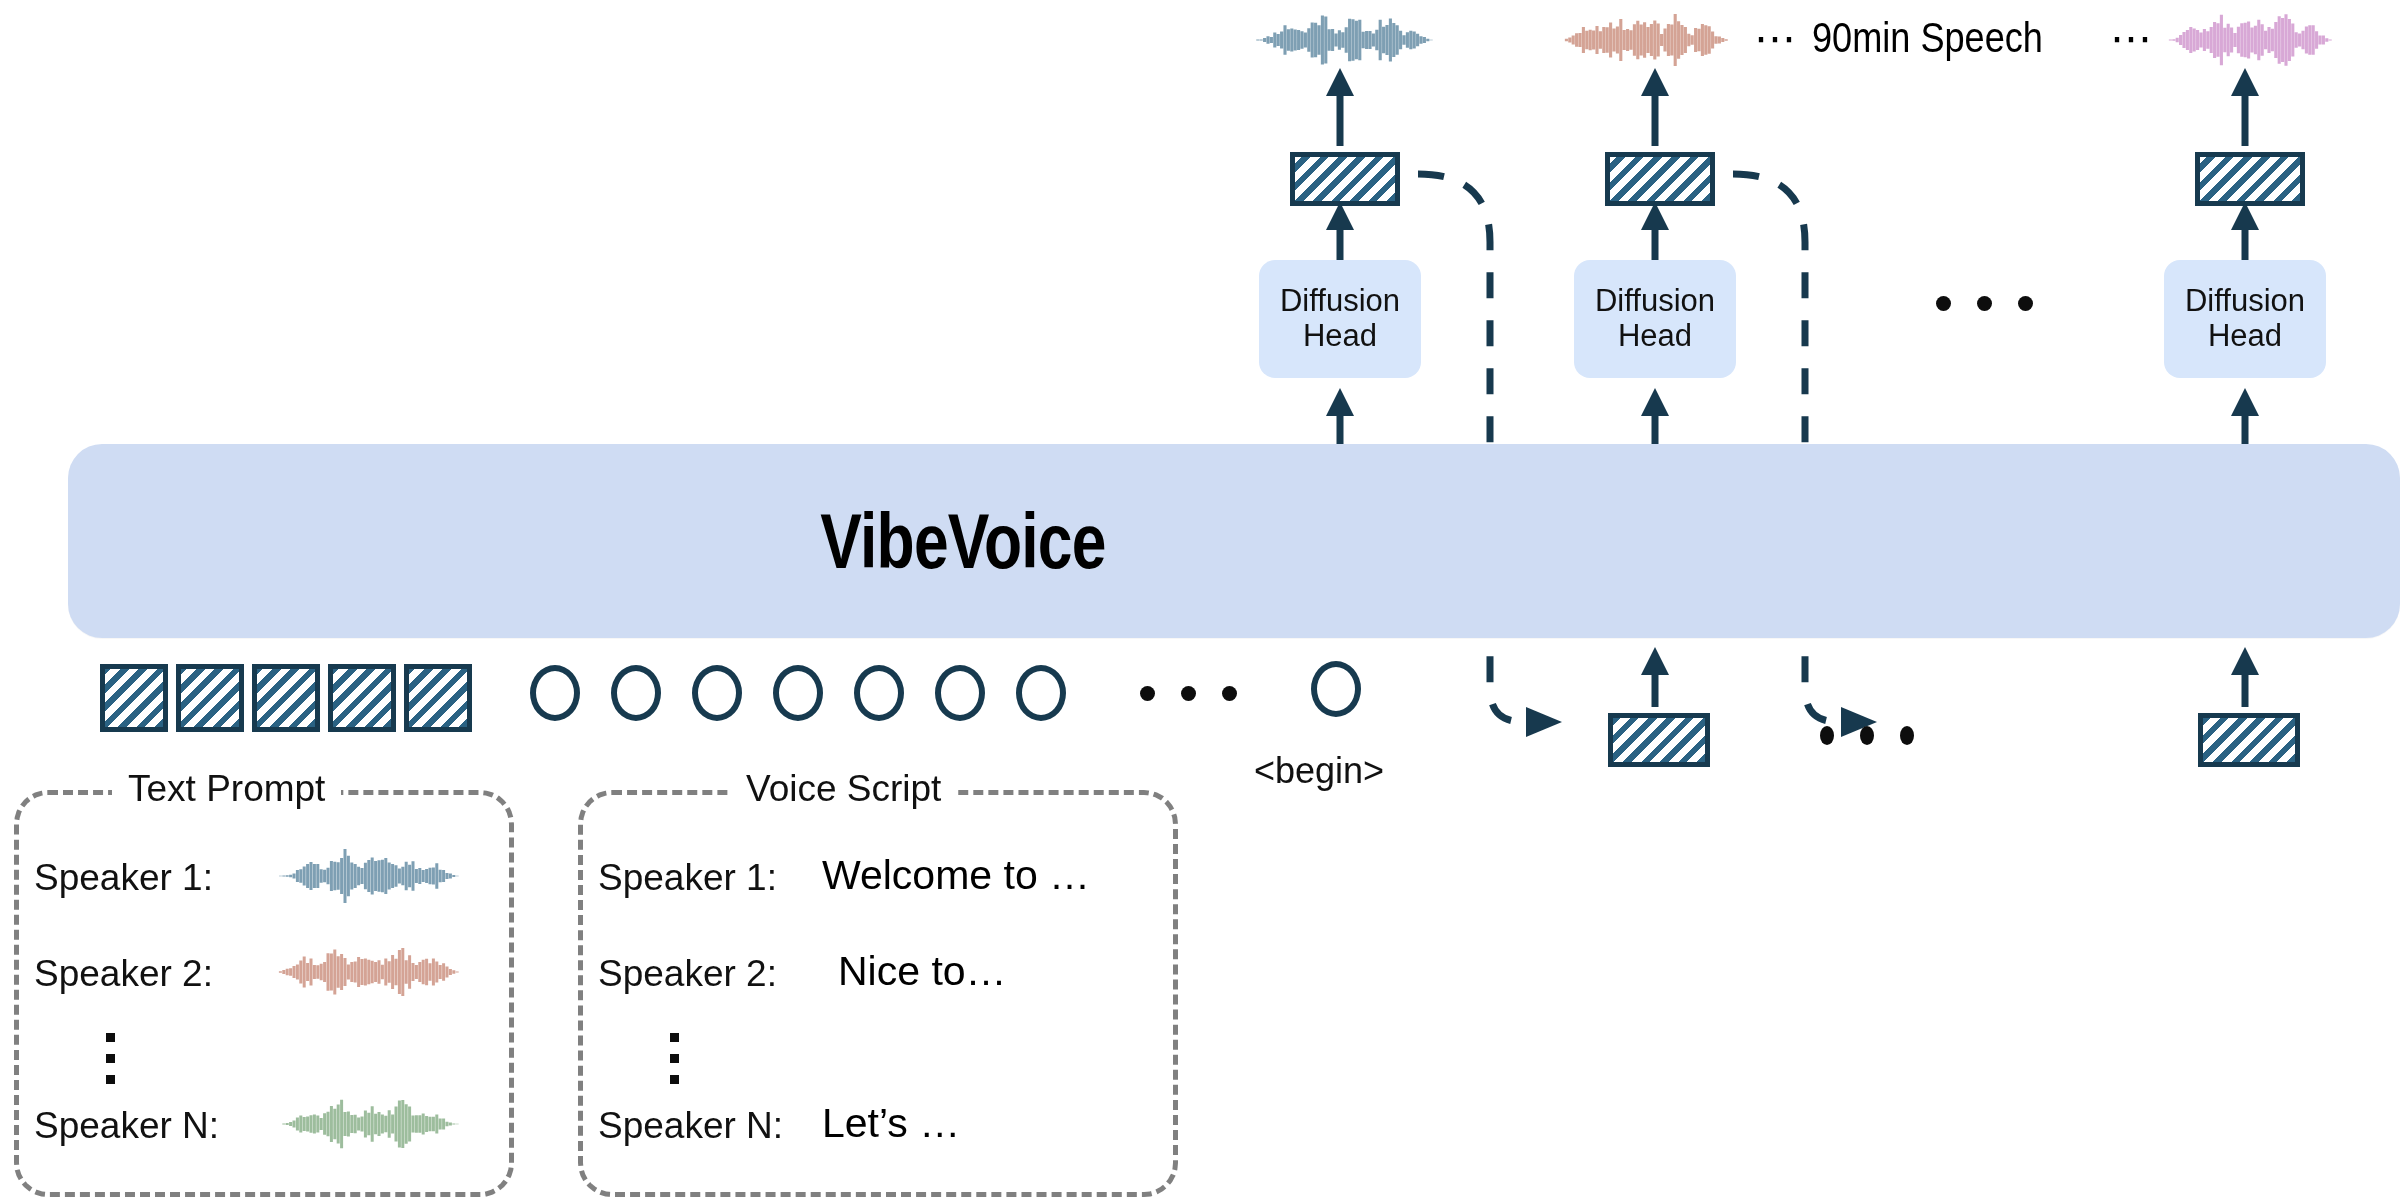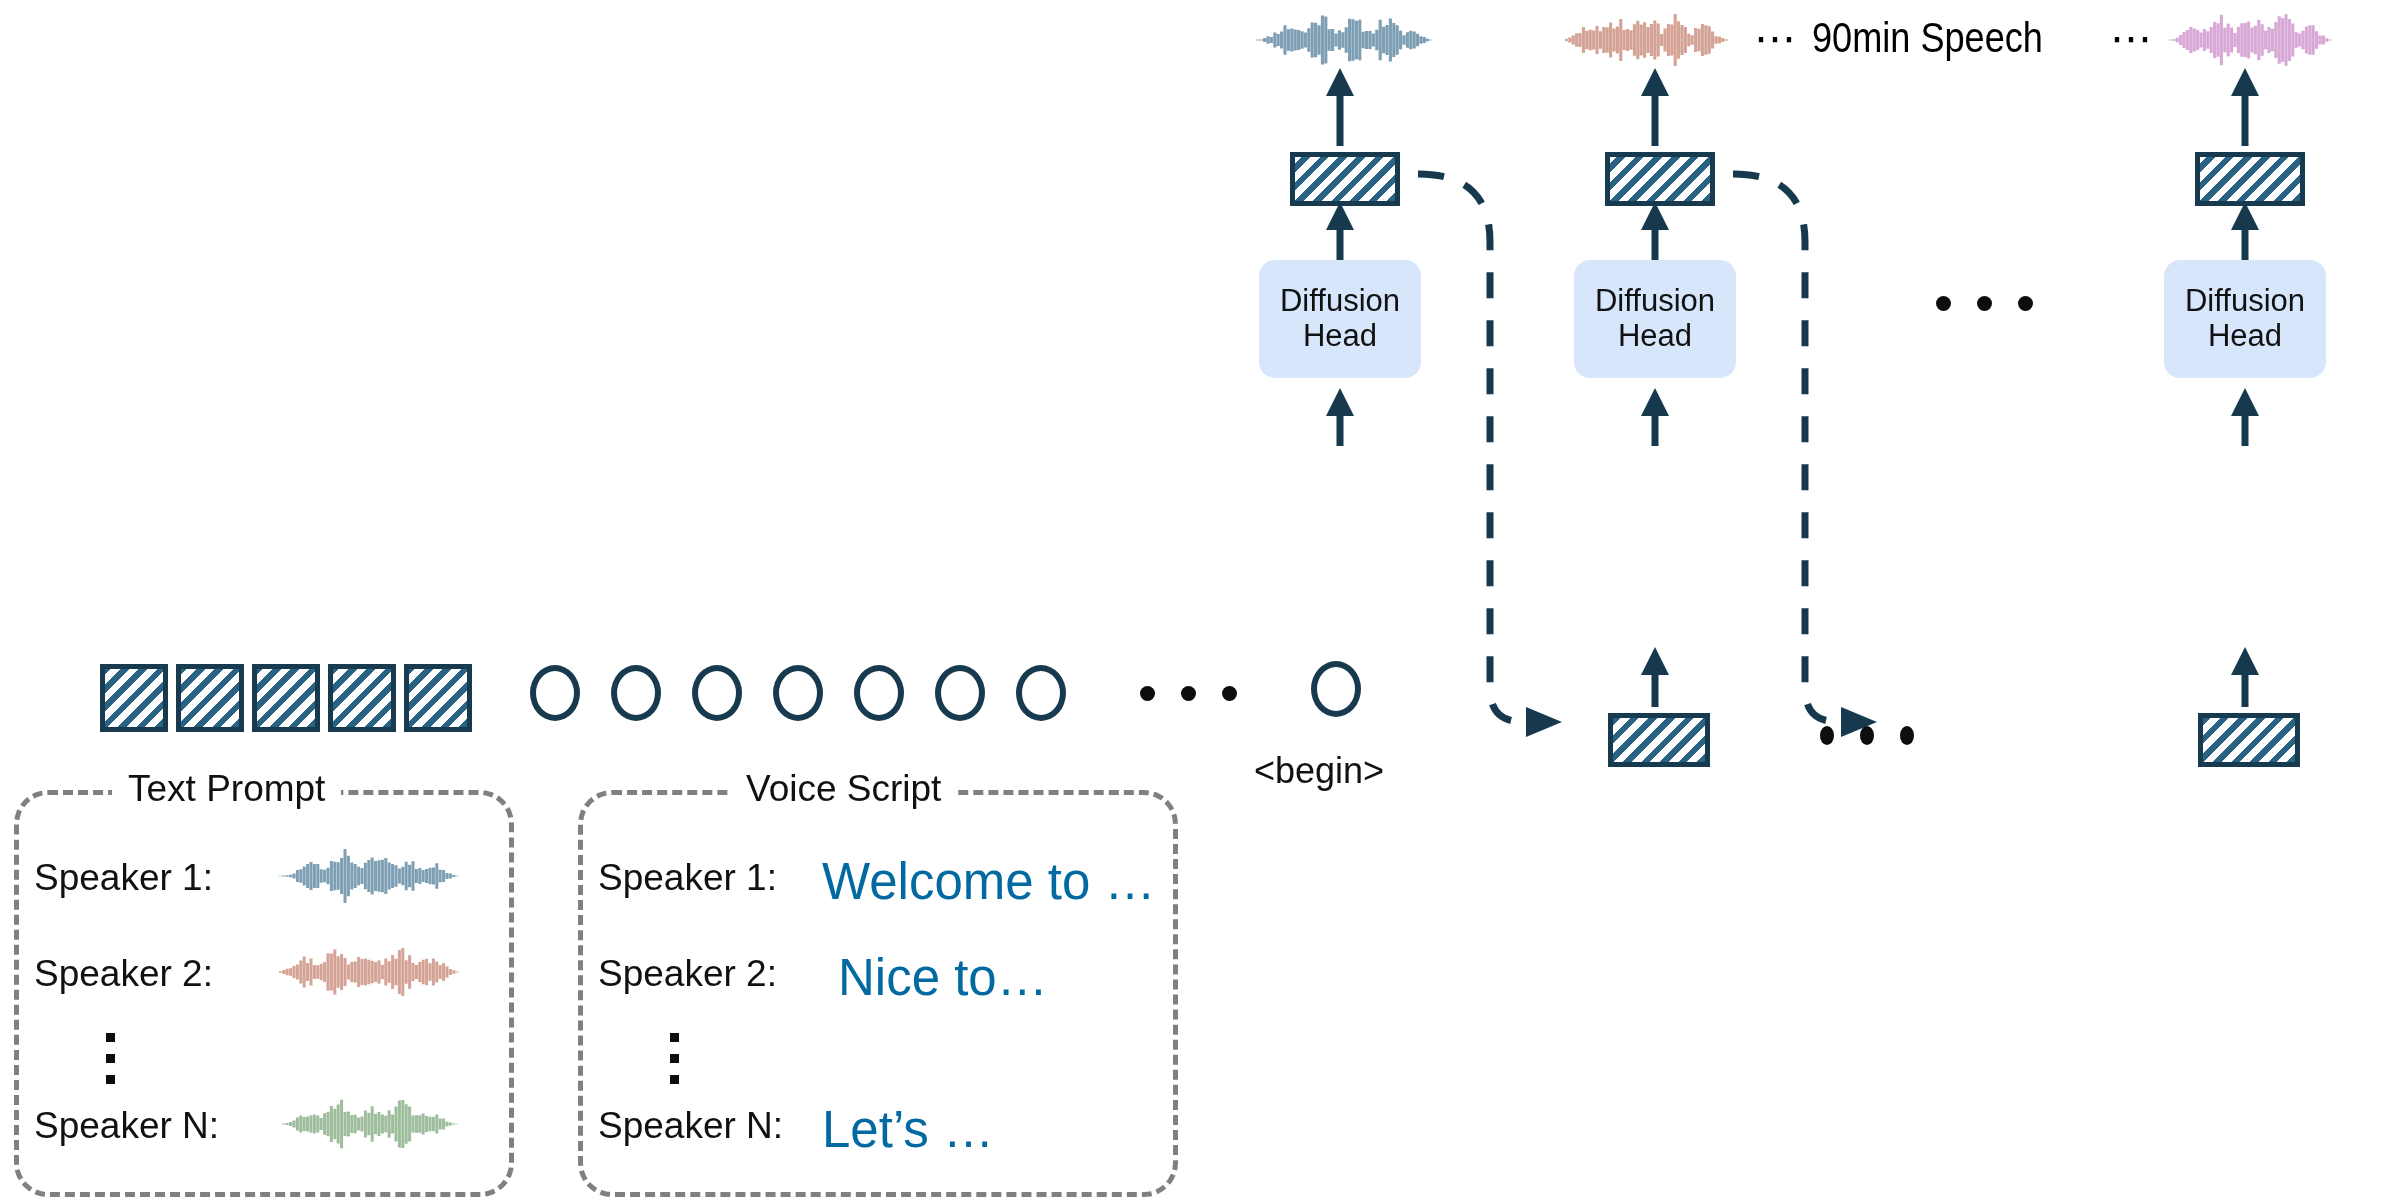--- a/index.html
+++ b/index.html
@@ -62,21 +62,21 @@
   
   .dashbox{
     border:5px dashed #808080;border-radius:34px;box-sizing:border-box;
     background:transparent;
   }
   .dashbox-title{
     position:absolute;background:#ffffff;padding:0 16px;
     font-size:37px;color:#111;white-space:nowrap;
   }
   .row-label{font-size:37px;color:#111;white-space:nowrap;text-align:right;}
-  .row-text{font-size:51px;color:#0369a1;white-space:nowrap;}
+  .row-text{font-size:41px;color:#000000;white-space:nowrap;}
 
   
   #speech-label{
     font-size:42px;color:#000;white-space:nowrap;
     transform:scaleX(.86);transform-origin:left center;
   }
   .lbl-dots{font-size:42px;color:#000;letter-spacing:2px;}
 
   
   #begin-label{font-size:36px;color:#111;white-space:nowrap;}
@@ -202,20 +202,23 @@
       <path d="M146 556 L110 541 L110 571 Z" fill="#17394e"></path>
     </svg>
   </div>
   <div class="abs" style="left:1731px;top:166px;">
     <svg width="160" height="590" viewBox="0 0 160 590">
       <path d="M2 8 C48 8 74 28 74 76 L74 520 C74 548 86 556 110 556" stroke="#17394e" stroke-width="7" fill="none" stroke-dasharray="26 22" stroke-linecap="butt"></path>
       <path d="M146 556 L110 541 L110 571 Z" fill="#17394e"></path>
     </svg>
   </div>
 
+  <div class="abs" id="vibevoice-bar">
+    <div id="vibevoice-title">VibeVoice</div>
+  </div>
 
   <div class="abs hatch tok-sq" style="left:100px;top:664px;"></div>
   <div class="abs hatch tok-sq" style="left:176px;top:664px;"></div>
   <div class="abs hatch tok-sq" style="left:252px;top:664px;"></div>
   <div class="abs hatch tok-sq" style="left:328px;top:664px;"></div>
   <div class="abs hatch tok-sq" style="left:404px;top:664px;"></div>
 
   <div class="abs circ" style="left:530px;top:665px;"></div>
   <div class="abs circ" style="left:611px;top:665px;"></div>
   <div class="abs circ" style="left:692px;top:665px;"></div>

